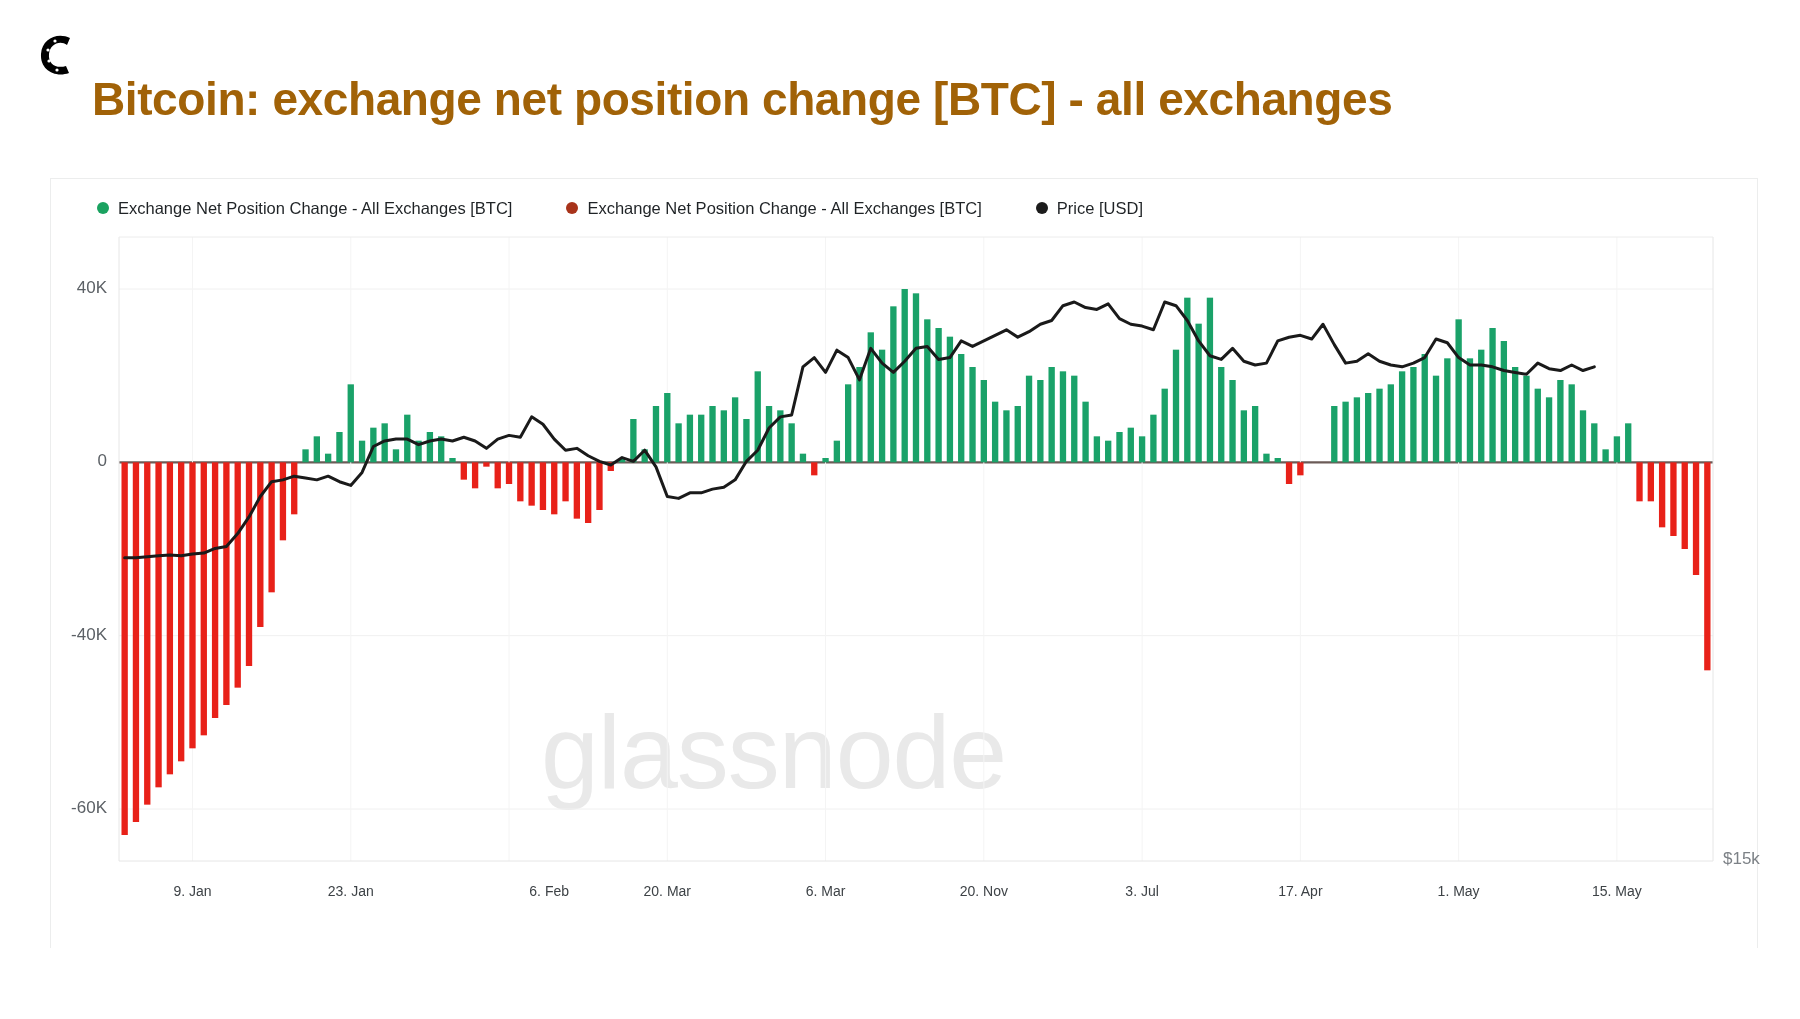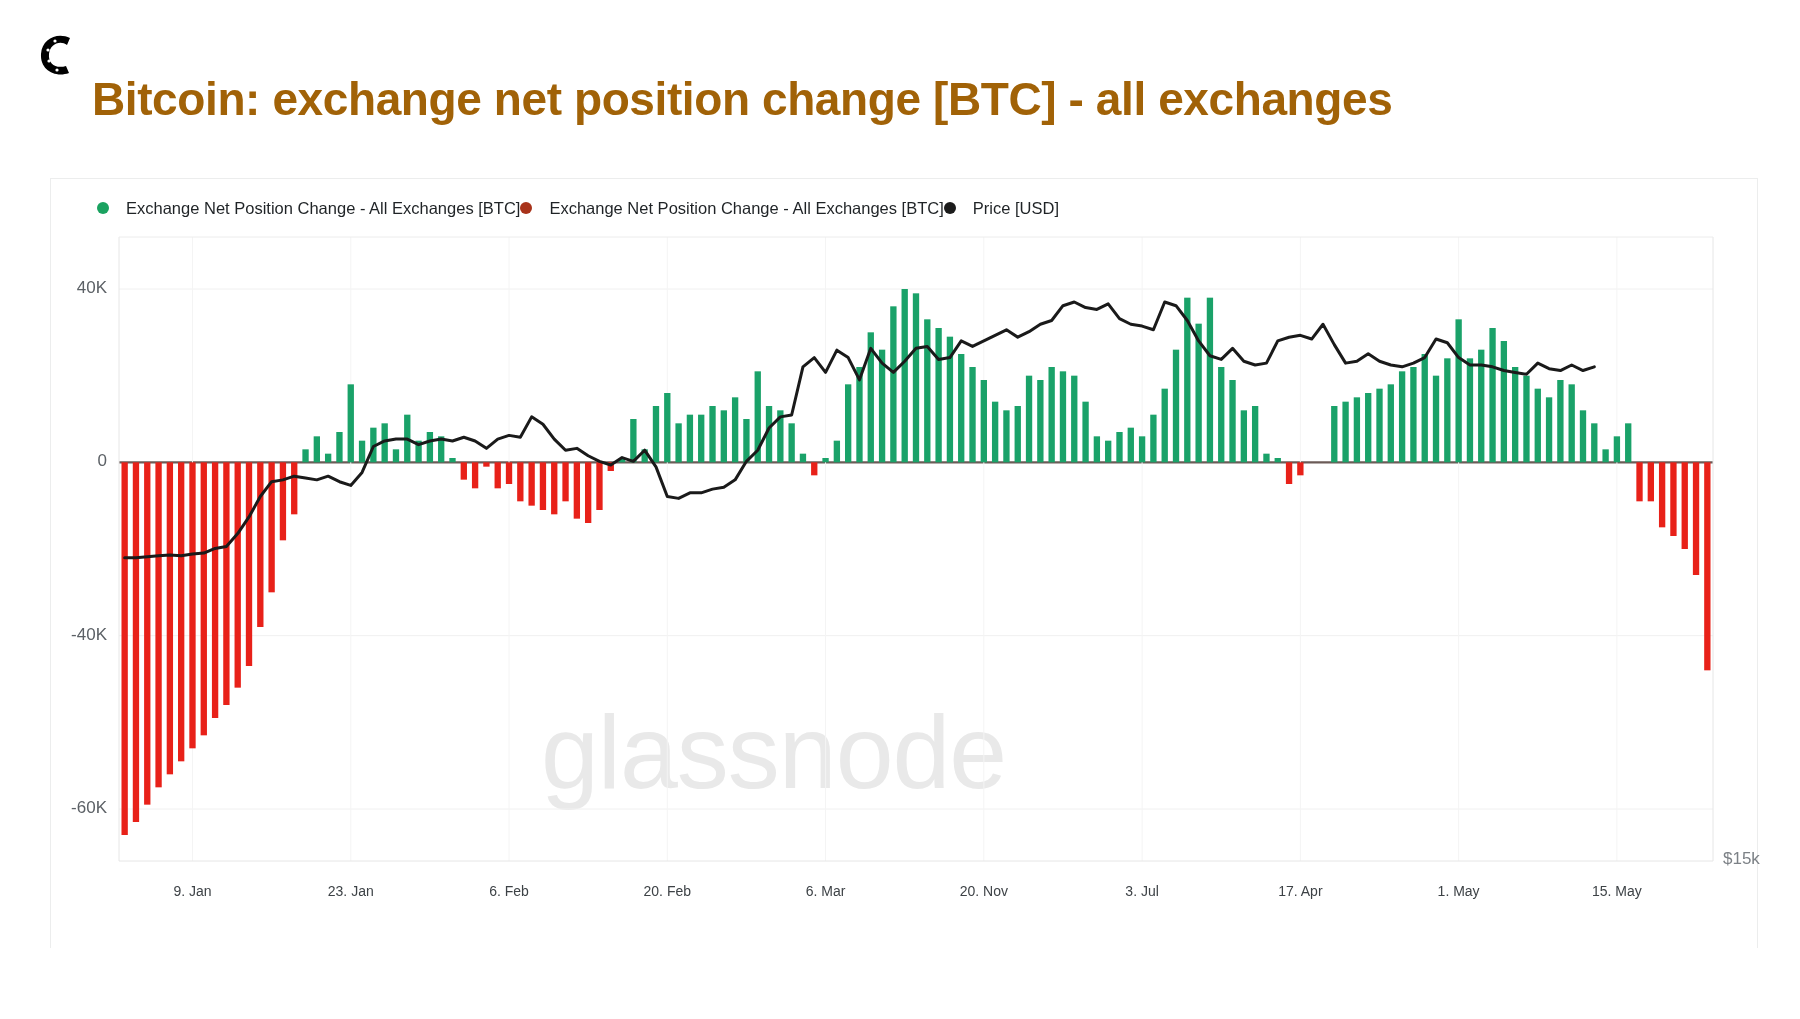--- a/index.html
+++ b/index.html
@@ -60,22 +60,22 @@
     width: 100%;
     height: 26px;
     display: flex;
     align-items: center;
     padding-left: 46px;
     box-sizing: border-box;
   }
   .legend-item {
     display: flex;
     align-items: center;
+    margin-right: 54px;
     white-space: nowrap;
-    gap: 8px;
   }
   .legend-dot {
     width: 12px;
     height: 12px;
     border-radius: 50%;
     margin-right: 9px;
     flex: 0 0 auto;
   }
   .legend-label {
     font-size: 16.5px;
@@ -327,22 +327,22 @@
           <rect x="1653.18" y="239.33" width="6.33" height="208.00" fill="#e82119"></rect>
         </g>
         <path d="M73.65 334.67 L84.96 334.67 L96.26 333.74 L107.57 332.81 L118.87 331.89 L130.18 332.81 L141.48 330.96 L152.79 330.04 L164.09 325.40 L175.40 323.55 L186.70 310.58 L198.01 293.91 L209.31 273.53 L220.62 258.71 L231.92 256.86 L243.23 253.15 L254.53 255.00 L265.84 256.86 L277.14 253.15 L288.45 258.71 L299.75 262.41 L311.06 249.44 L322.36 223.51 L333.67 217.95 L344.97 216.10 L356.28 216.10 L367.58 221.65 L378.89 217.95 L390.19 216.10 L401.50 217.95 L412.80 214.24 L424.11 217.95 L435.41 225.36 L446.72 216.10 L458.02 212.39 L469.33 214.24 L480.63 193.86 L491.94 201.28 L503.24 216.10 L514.55 227.21 L525.85 225.36 L537.16 232.77 L548.46 238.33 L559.77 242.03 L571.07 234.62 L582.38 238.33 L593.68 227.21 L604.99 243.89 L616.29 273.53 L627.60 275.38 L638.90 269.82 L650.21 269.82 L661.51 266.12 L672.82 264.27 L684.12 256.86 L695.43 238.33 L706.73 227.21 L718.04 204.98 L729.34 193.86 L740.65 192.01 L751.95 143.84 L763.26 134.58 L774.56 149.40 L785.87 127.17 L797.17 134.58 L808.48 156.81 L819.78 125.32 L831.09 140.14 L842.39 149.40 L853.70 138.29 L865.00 125.32 L876.30 123.46 L887.61 136.43 L898.91 134.58 L910.22 117.91 L921.52 123.46 L932.83 117.91 L944.13 112.35 L955.44 106.79 L966.74 114.20 L978.05 108.64 L989.35 101.23 L1000.66 97.53 L1011.96 82.71 L1023.27 79.00 L1034.57 84.56 L1045.88 86.41 L1057.18 80.85 L1068.49 95.67 L1079.79 101.23 L1091.10 103.08 L1102.40 106.79 L1113.71 79.00 L1125.01 82.71 L1136.32 97.53 L1147.62 117.91 L1158.93 132.73 L1170.23 136.43 L1181.54 125.32 L1192.84 138.29 L1204.15 141.99 L1215.45 140.14 L1226.76 117.91 L1238.06 114.20 L1249.37 112.35 L1260.67 116.05 L1271.98 101.23 L1283.28 121.61 L1294.59 140.14 L1305.89 138.29 L1317.20 130.87 L1328.50 138.29 L1339.81 141.99 L1351.11 143.84 L1362.42 140.14 L1373.72 134.58 L1385.03 116.05 L1396.33 119.76 L1407.64 134.58 L1418.94 141.99 L1430.25 141.99 L1441.55 143.84 L1452.86 147.55 L1464.16 149.40 L1475.47 151.25 L1486.77 140.14 L1498.08 145.70 L1509.38 147.55 L1520.69 141.99 L1531.99 147.55 L1543.30 143.84 " fill="none" stroke="#1a1a1a" stroke-width="3" stroke-linejoin="round" stroke-linecap="round"></path>
       </svg>
   <div class="ytick-label" style="right: 1652px; top: 55px;">40K</div>
       <div class="ytick-label" style="right: 1652px; top: 228.333px;">0</div>
       <div class="ytick-label" style="right: 1652px; top: 401.667px;">-40K</div>
       <div class="ytick-label" style="right: 1652px; top: 575px;">-60K</div>
       <div class="xtick-label" style="left: 81.4823px; width: 120px; top: 660px;">9. Jan</div>
       <div class="xtick-label" style="left: 239.752px; width: 120px; top: 660px;">23. Jan</div>
-      <div class="xtick-label" style="left: 398.021px; width: 120px; top: 660px;">6. Feb</div>
-      <div class="xtick-label" style="left: 556.291px; width: 120px; top: 660px;">20. Feb</div>
+      <div class="xtick-label" style="left: 398.021px; width: 120px; top: 660px; text-align: right;">6. Feb</div>
+      <div class="xtick-label" style="left: 556.291px; width: 120px; top: 660px;">20. Mar</div>
       <div class="xtick-label" style="left: 714.56px; width: 120px; top: 660px;">6. Mar</div>
       <div class="xtick-label" style="left: 872.83px; width: 120px; top: 660px;">20. Nov</div>
       <div class="xtick-label" style="left: 1031.1px; width: 120px; top: 660px;">3. Jul</div>
       <div class="xtick-label" style="left: 1189.37px; width: 120px; top: 660px;">17. Apr</div>
       <div class="xtick-label" style="left: 1347.64px; width: 120px; top: 660px;">1. May</div>
       <div class="xtick-label" style="left: 1505.91px; width: 120px; top: 660px;">15. May</div>
       <div id="right-axis-label" style="left: 1672px; top: 626px;">$15k</div>
     </div>
 
 </div>

